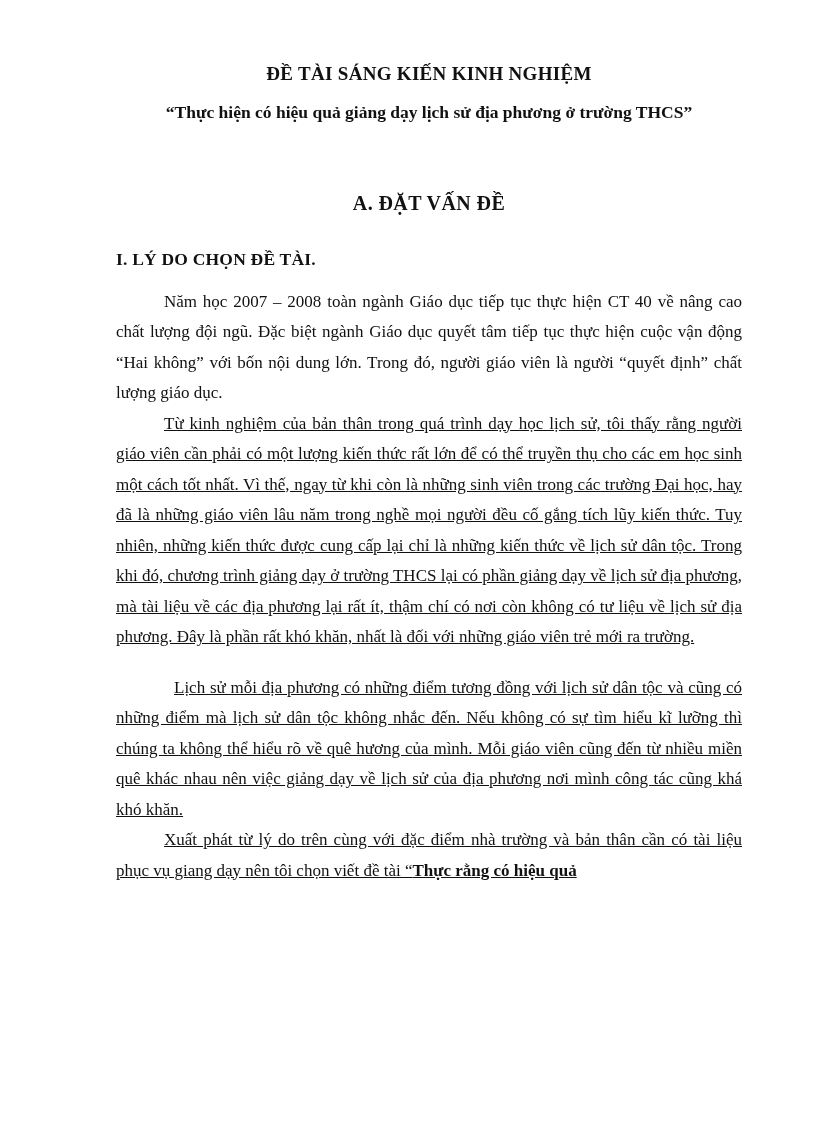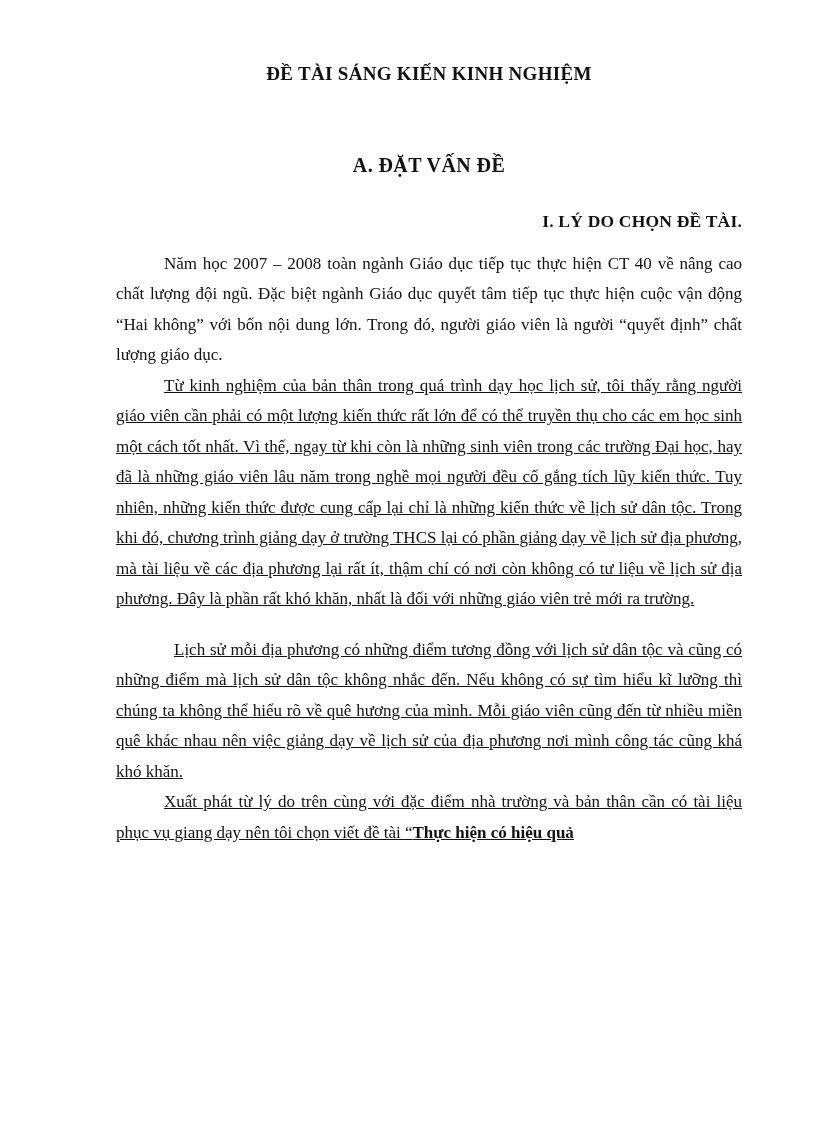--- a/index.html
+++ b/index.html
@@ -45,21 +45,21 @@
     margin: 14px;
     padding-top: 54px;
     text-align: center;
     font-size: 20px;
     font-weight: bold;
     letter-spacing: 0.4px;
   }
   .subsection-title {
     margin: 0;
     padding-top: 20px;
-    text-align: right;
+    text-align: left;
     font-size: 17.5px;
     font-weight: bold;
     letter-spacing: 0.2px;
   }
 
   
   .body-text {
     margin: 0;
     font-size: 17px;
     line-height: 30.5px;
@@ -105,33 +105,34 @@
 </style>
 </head>
 <body>
 
 <div class="page">
 
   <div class="content">
 
     <h1 class="doc-title">ĐỀ TÀI SÁNG KIẾN KINH NGHIỆM</h1>
 
+    <h2 class="doc-subtitle">“Thực hiện có hiệu quả giảng dạy lịch sử địa phương ở trường THCS”</h2>
 
     <h2 class="section-title">A. ĐẶT VẤN ĐỀ</h2>
 
     <h3 class="subsection-title">I. LÝ DO CHỌN ĐỀ TÀI.</h3>
 
     <p class="body-text first">Năm học 2007 – 2008 toàn ngành Giáo dục tiếp tục thực hiện CT 40 về nâng cao chất lượng đội ngũ. Đặc biệt ngành Giáo dục quyết tâm tiếp tục thực hiện cuộc vận động “Hai không” với bốn nội dung lớn. Trong đó, người giáo viên là người “quyết định” chất lượng giáo dục.</p>
 
     <p class="body-text">Từ kinh nghiệm của bản thân trong quá trình dạy học lịch sử, tôi thấy rằng người giáo viên cần phải có một lượng kiến thức rất lớn để có thể truyền thụ cho các em học sinh một cách tốt nhất. Vì thế, ngay từ khi còn là những sinh viên trong các trường Đại học, hay đã là những giáo viên lâu năm trong nghề mọi người đều cố gắng tích lũy kiến thức. Tuy nhiên, những kiến thức được cung cấp lại chỉ là những kiến thức về lịch sử dân tộc. Trong khi đó, chương trình giảng dạy ở trường THCS lại có phần giảng dạy về lịch sử địa phương, mà tài liệu về các địa phương lại rất ít, thậm chí có nơi còn không có tư liệu về lịch sử địa phương. Đây là phần rất khó khăn, nhất là đối với những giáo viên trẻ mới ra trường.</p>
 
     <p class="body-text wide-indent">Lịch sử mỗi địa phương có những điểm tương đồng với lịch sử dân tộc và cũng có những điểm mà lịch sử dân tộc không nhắc đến. Nếu không có sự tìm hiểu kĩ lưỡng thì chúng ta không thể hiểu rõ về quê hương của mình. Mỗi giáo viên cũng đến từ nhiều miền quê khác nhau nên việc giảng dạy về lịch sử của địa phương nơi mình công tác cũng khá khó khăn.</p>
 
 
-    <p class="body-text"><span>Xuất phát từ lý do trên cùng với đặc điểm nhà trường và bản thân cần có tài liệu phục vụ giang dạy nên tôi chọn viết đề tài </span><span>“</span><b>Thực hiện có hiệu quả</b></p>
+    <p class="body-text"><span>Xuất phát từ lý do trên cùng với đặc điểm nhà trường và bản thân cần có tài liệu phục vụ giang dạy nên tôi chọn viết đề tài </span><span>“</span><b>Thực rằng có hiệu quả</b></p>
 
   </div>
 
   <div class="page-footer">- 1 -</div>
 
   <div class="bottom-rule"></div>
 
 </div>
 
 </body></html>

